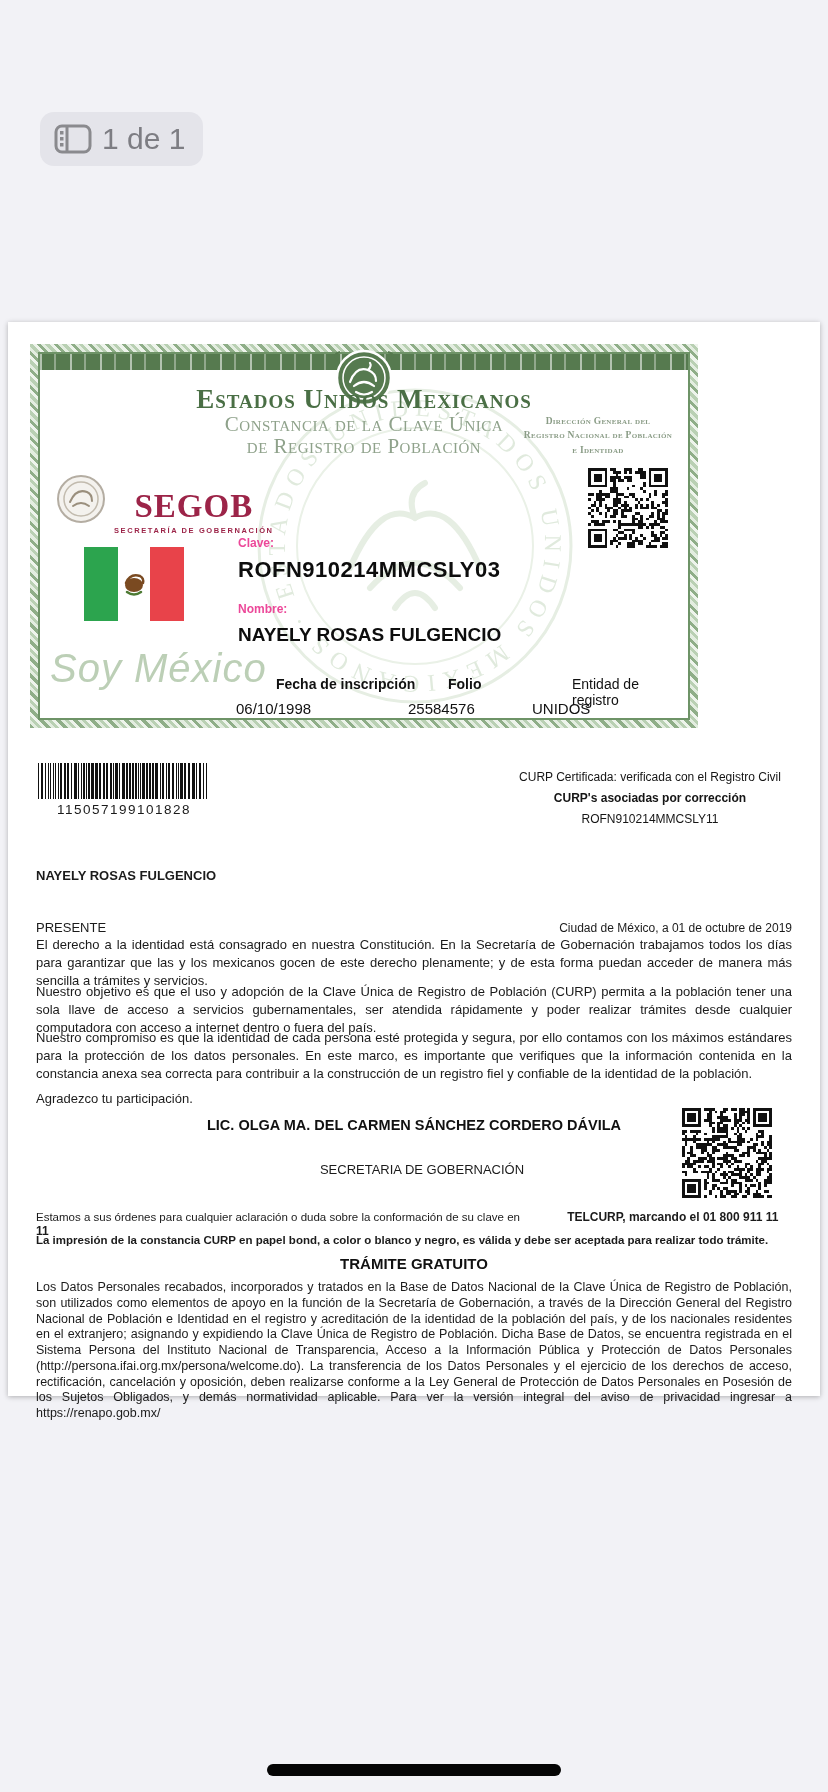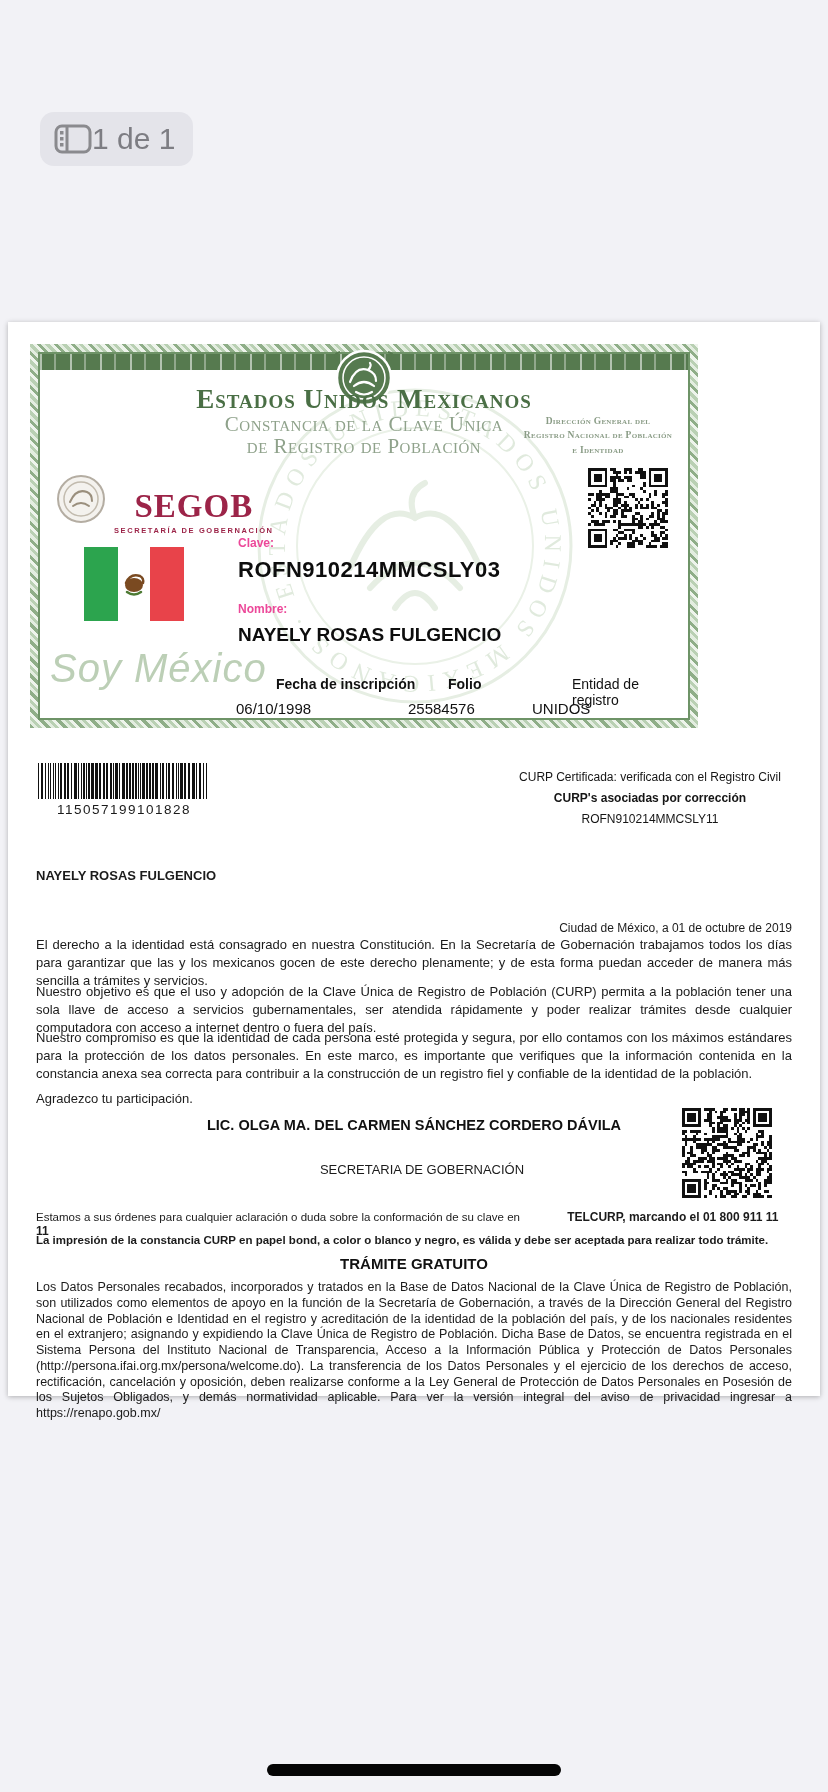--- a/index.html
+++ b/index.html
@@ -8,21 +8,21 @@
     background:#f2f2f6;
     font-family:"Liberation Sans", sans-serif;
     -webkit-font-smoothing:antialiased;
   }
   .abs{position:absolute;}
 
   
   .page-pill{
     left:40px;top:112px;height:54px;min-width:146px;
     background:#e4e4ea;border-radius:14px;
-    display:flex;align-items:center;gap:0;padding:0 18px 0 14px;
+    display:flex;align-items:center;gap:10px;padding:0 18px 0 14px;
     box-sizing:border-box;
   }
   .page-pill .lbl{font-size:30px;color:#7d7d83;font-weight:400;}
   .home-indicator{
     left:267px;top:1764px;width:294px;height:12px;border-radius:6px;background:#050505;
   }
 
   
   .doc-page{
     left:8px;top:322px;width:812px;height:1074px;background:#ffffff;
@@ -572,20 +572,21 @@
     <div class="barcode-num">115057199101828</div>
   </div>
 
   <div class="abs cert-note">
     <div class="l1">CURP Certificada: verificada con el Registro Civil</div>
     <div class="l2">CURP's asociadas por corrección</div>
     <div class="l3">ROFN910214MMCSLY11</div>
   </div>
 
   <div class="abs letter-txt recipient">NAYELY ROSAS FULGENCIO</div>
+  <div class="abs letter-txt presente">PRESENTE</div>
   <div class="abs letter-txt date-line">Ciudad de México, a 01 de octubre de 2019</div>
   <div class="abs letter-txt para p2">Nuestro objetivo es que el uso y adopción de la Clave Única de Registro de Población (CURP) permita a la población tener una sola llave de acceso a servicios gubernamentales, ser atendida rápidamente y poder realizar trámites desde cualquier computadora con acceso a internet dentro o fuera del país.</div>
   <div class="abs letter-txt para p1">El derecho a la identidad está consagrado en nuestra Constitución. En la Secretaría de Gobernación trabajamos todos los días para garantizar que las y los mexicanos gocen de este derecho plenamente; y de esta forma puedan acceder de manera más sencilla a trámites y servicios.</div>
   <div class="abs letter-txt para p3">Nuestro compromiso es que la identidad de cada persona esté protegida y segura, por ello contamos con los máximos estándares para la protección de los datos personales. En este marco, es importante que verifiques que la información contenida en la constancia anexa sea correcta para contribuir a la construcción de un registro fiel y confiable de la identidad de la población.</div>
   <div class="abs letter-txt thanks">Agradezco tu participación.</div>
   <div class="abs signer">LIC. OLGA MA. DEL CARMEN SÁNCHEZ CORDERO DÁVILA</div>
   <div class="abs signer-title">SECRETARIA DE GOBERNACIÓN</div>
   <div class="abs qr qr-letter">
       <svg viewBox="0 0 33 33" shape-rendering="crispEdges">
         <rect x="0" y="0" width="33" height="33" fill="#fff"></rect>

